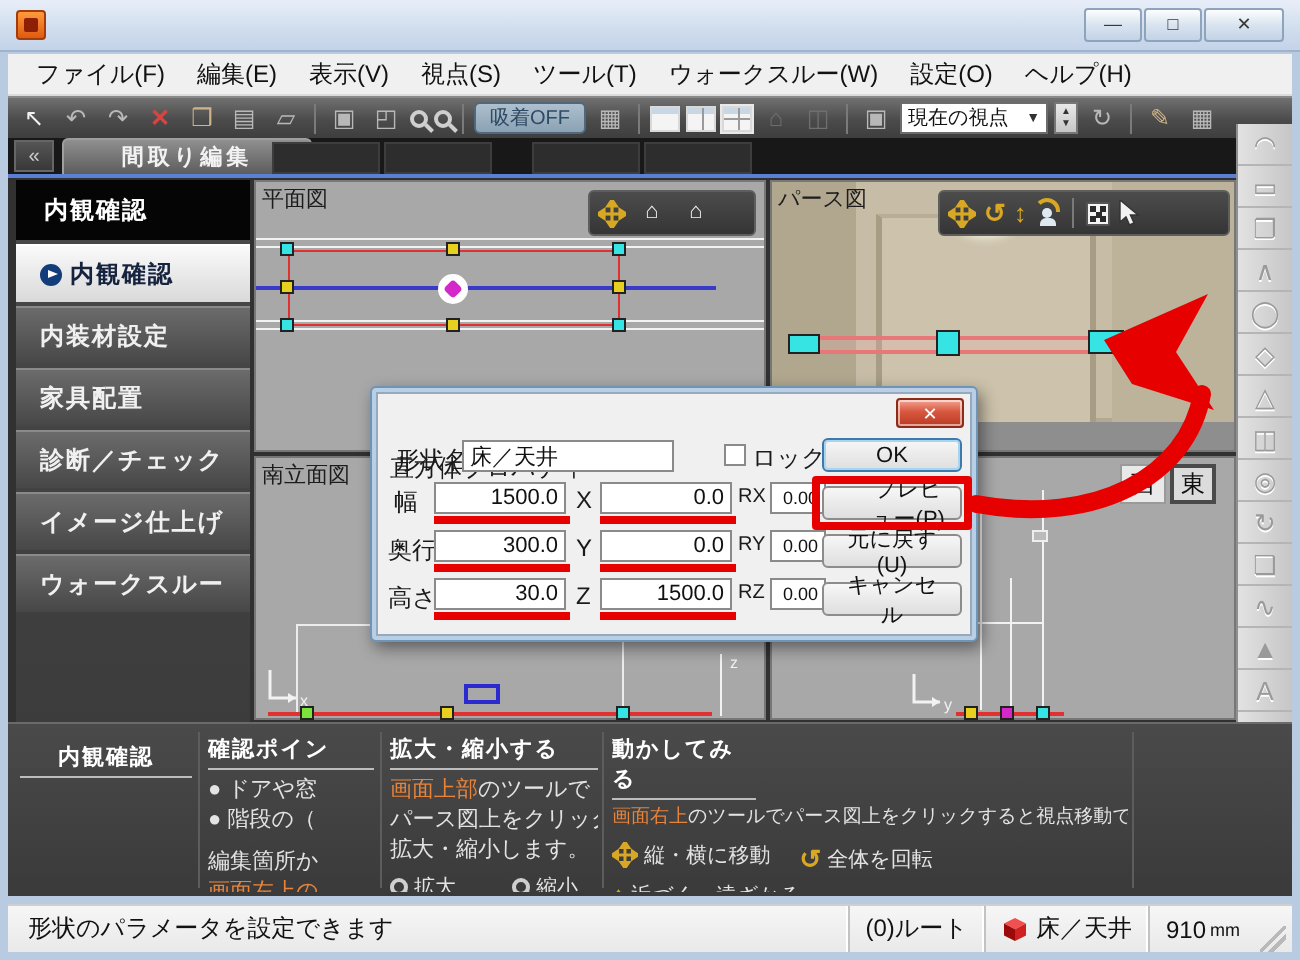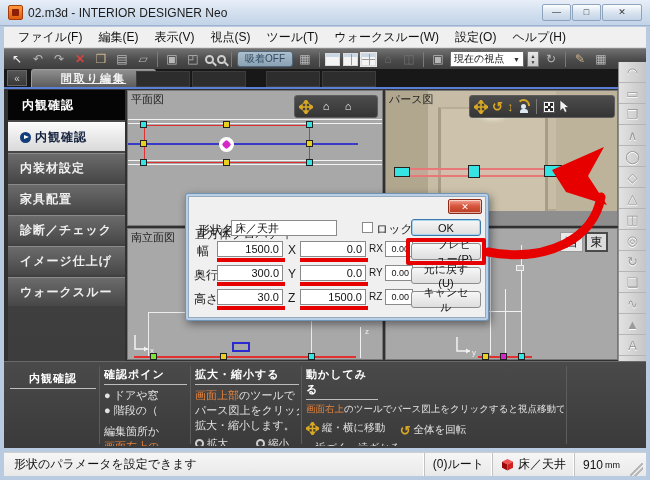--- a/index.html
+++ b/index.html
@@ -52,21 +52,21 @@
   .magi{width:9px;height:9px;border:2px solid #cfcfcf;border-radius:50%;position:relative;flex:none;
     display:flex;align-items:center;justify-content:center;font-size:8px;color:#cfcfcf;font-weight:bold;line-height:0;}
   .magi::after{content:"";position:absolute;width:5px;height:2px;background:#cfcfcf;right:-5px;bottom:-3px;transform:rotate(45deg);}
 
   
   .tabbar{position:absolute;top:69px;left:4px;right:4px;height:18px;background:#181818;}
   .collapse-btn{position:absolute;left:3px;top:1px;width:20px;height:16px;background:linear-gradient(#555,#383838);
     border:1px solid #666;color:#ccc;font-size:10px;display:flex;align-items:center;justify-content:center;}
   .tab-active{position:absolute;left:27px;top:0;width:125px;height:18px;
     background:linear-gradient(#8f8f8f,#5c5c5c);border:1px solid #9e9e9e;border-bottom:none;border-radius:3px 3px 0 0;
-    color:#f2f2f2;font-size:11px;font-weight:bold;display:flex;align-items:center;justify-content:center;letter-spacing:2px;text-decoration:underline;}
+    color:#f2f2f2;font-size:11px;font-weight:bold;display:flex;align-items:center;justify-content:center;letter-spacing:2px;}
   .tab-empty{position:absolute;top:2px;height:16px;background:#2d2d2d;border:1px solid #3d3d3d;}
   .blueline{position:absolute;top:87px;left:4px;right:4px;height:2px;background:#5b7fd4;}
 
   
   .workspace{position:absolute;top:89px;left:4px;right:4px;height:272px;background:#313131;}
 
   
   .sidebar{position:absolute;left:4px;top:1px;width:117px;bottom:0;background:linear-gradient(#4a4a4a,#3c3c3c);}
   .sb-header{height:30px;background:#050505;color:#fff;font-size:12px;font-weight:bold;
     display:flex;align-items:center;padding-left:14px;letter-spacing:1px;}
@@ -153,21 +153,20 @@
   .person-ic .arc{position:absolute;left:0;top:-1px;width:13px;height:7px;border:2px solid #d8a724;
     border-bottom:none;border-radius:8px 8px 0 0;border-left-color:transparent;}
 </style>
 </head>
 <body>
 
 <div id="app">
 
   <div class="titlebar">
     <div class="appicon"></div>
-    <div class="title-text">02.m3d - INTERIOR DESIGNER Neo</div>
     <div class="winbtns">
       <div class="winbtn">—</div>
       <div class="winbtn">□</div>
       <div class="winbtn close">✕</div>
     </div>
   </div>
 
   <div class="menubar">
     <span class="menu-item">ファイル(F)</span>
     <span class="menu-item">編集(E)</span>

